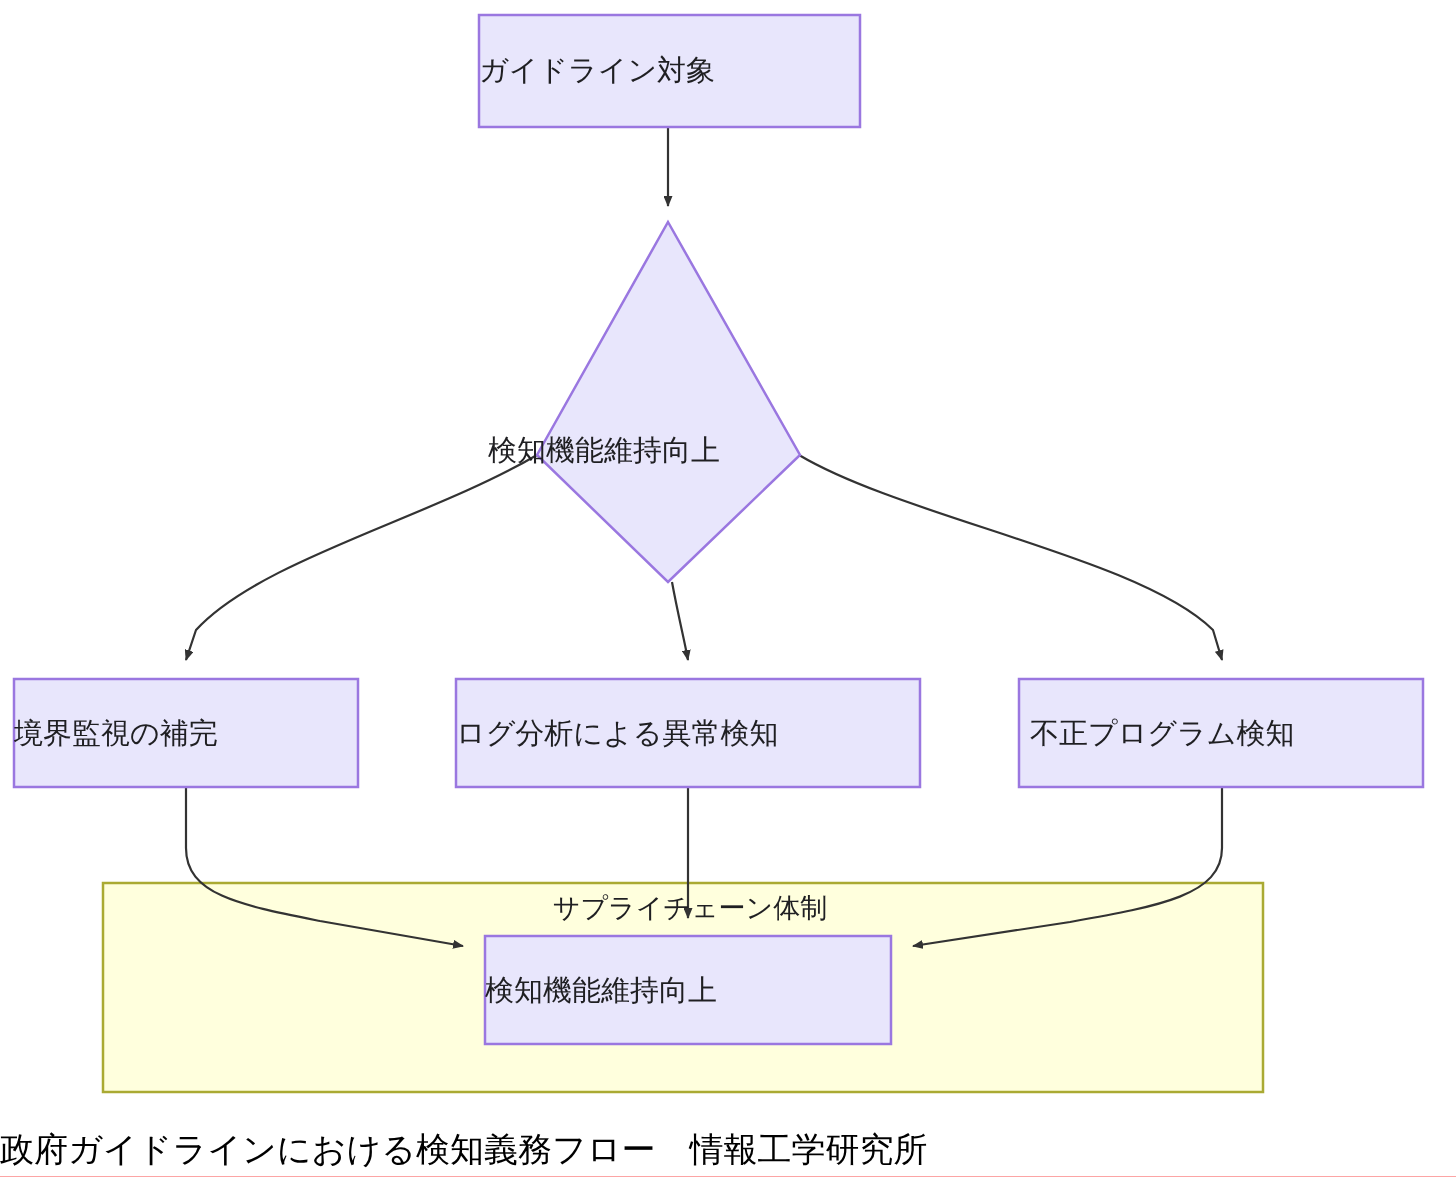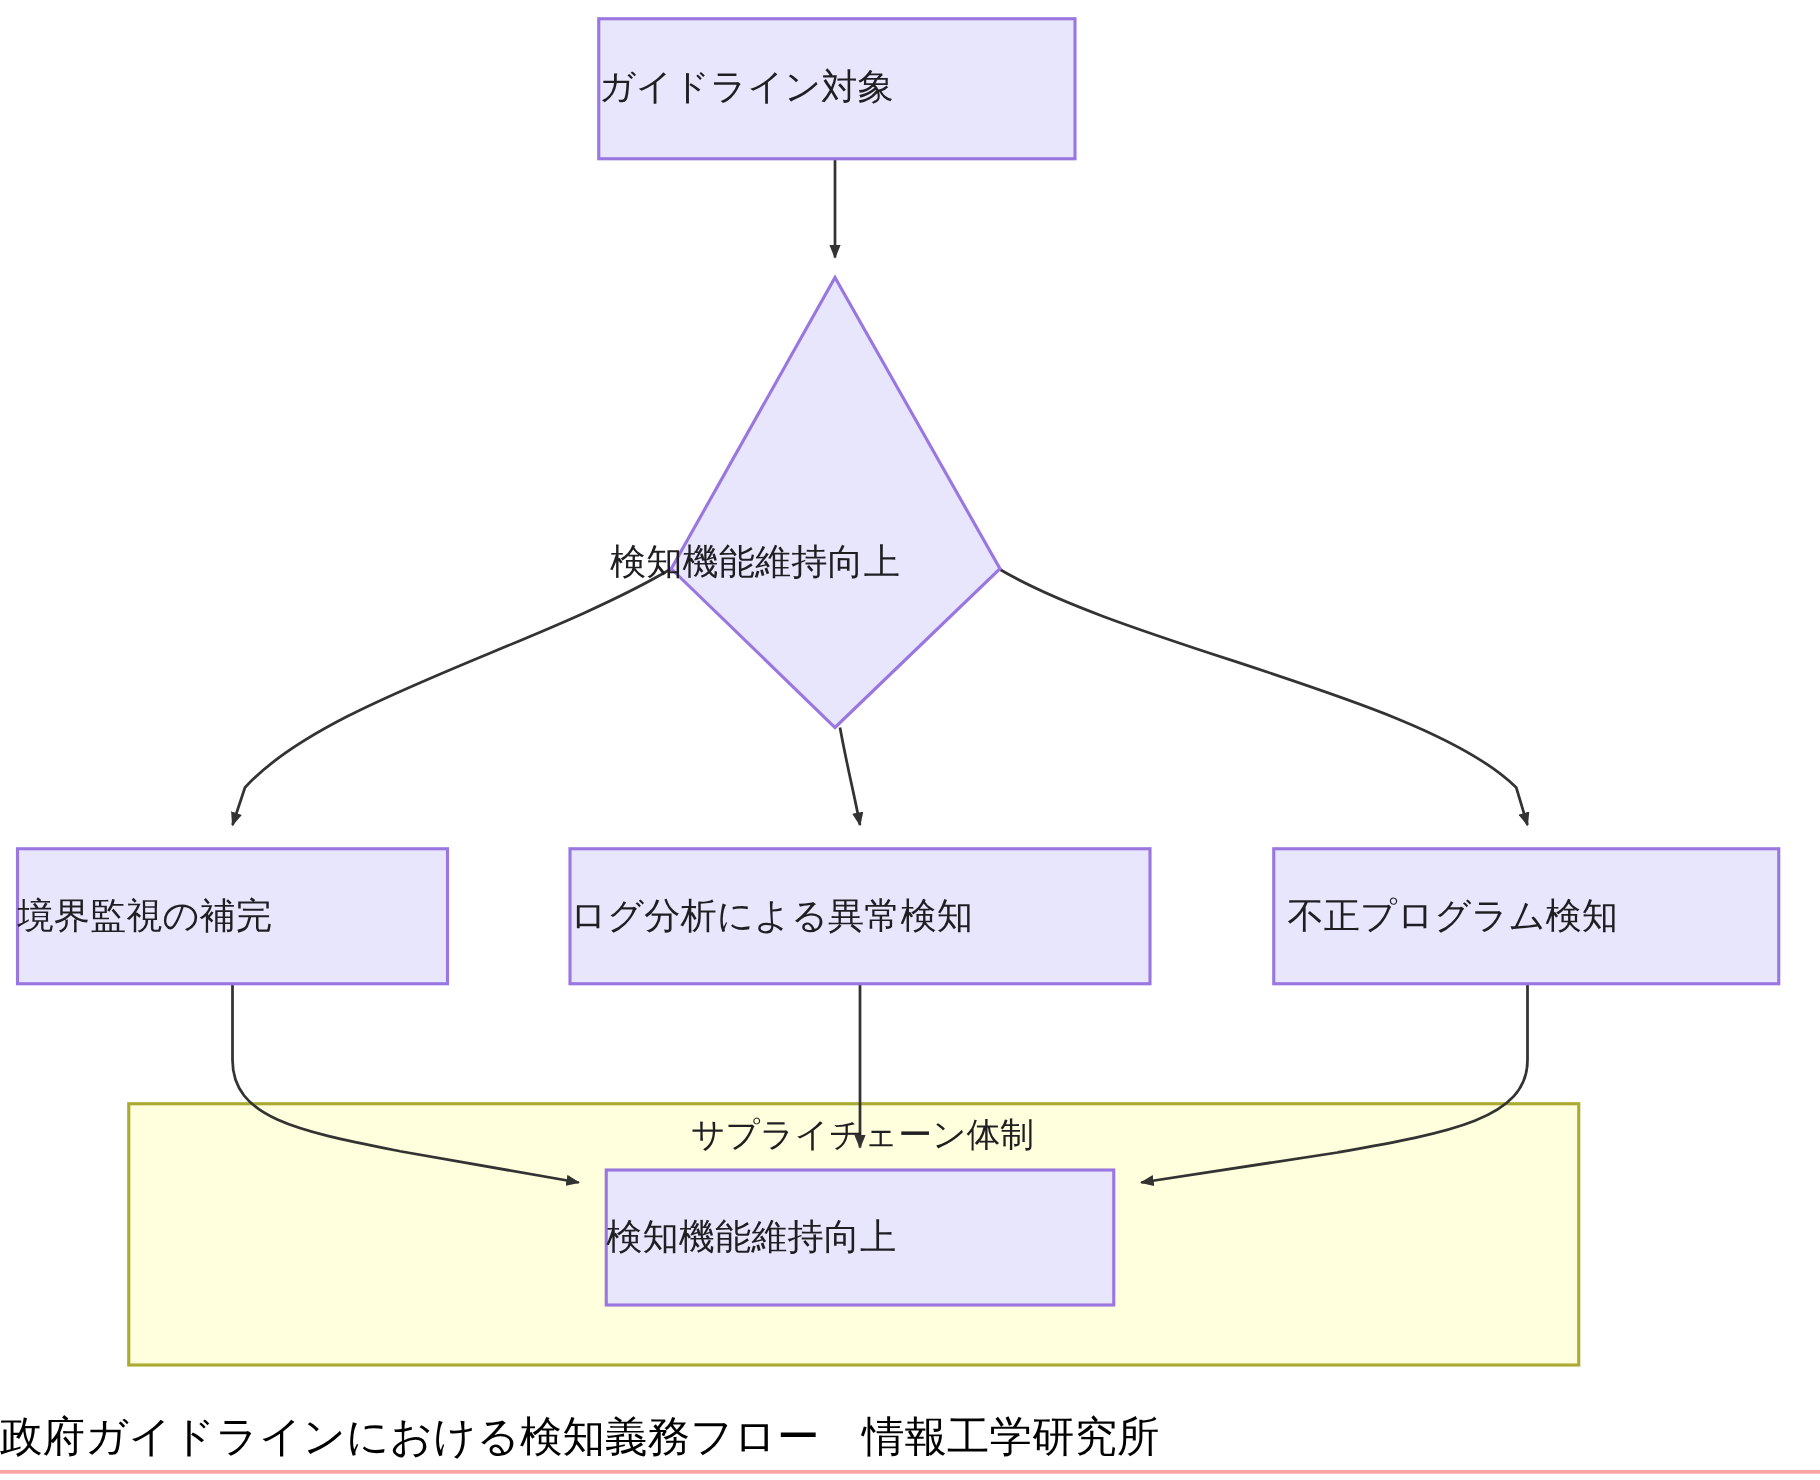--- a/index.html
+++ b/index.html
@@ -55,21 +55,21 @@
 
   #caption {
     position: absolute;
     left: 0px;
     top: 1127px;
     width: 1456px;
     font-size: 34px;
     color: #000000;
     font-family: "Liberation Sans", "DejaVu Sans", sans-serif;
     white-space: nowrap;
-    border-bottom: 3px solid #fca5a5;
+    border-bottom: 1px solid #fca5a5;
     padding-bottom: 3px;
     box-sizing: border-box;
   }
 </style>
 </head>
 <body>
 
 <div id="diagram-root">
 
   <svg id="flow-svg" viewBox="0 0 1456 1184">

